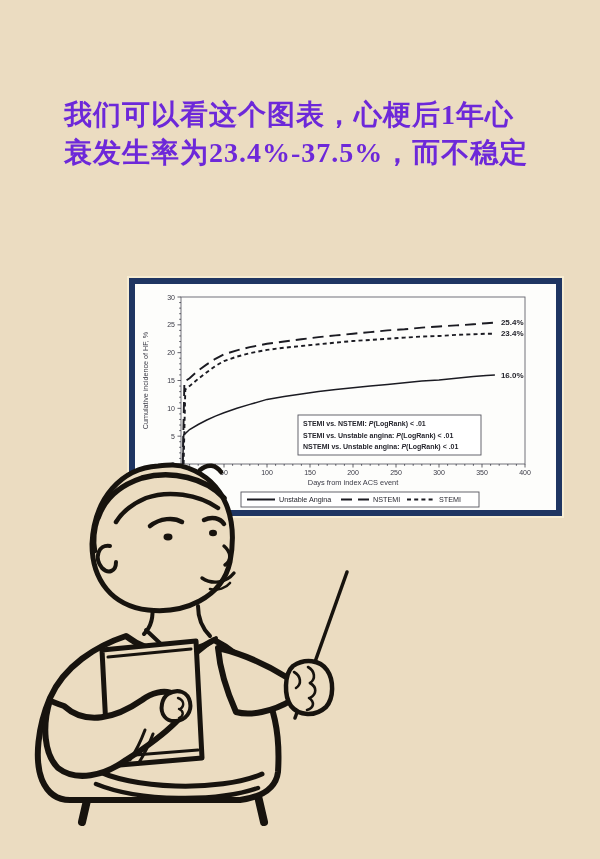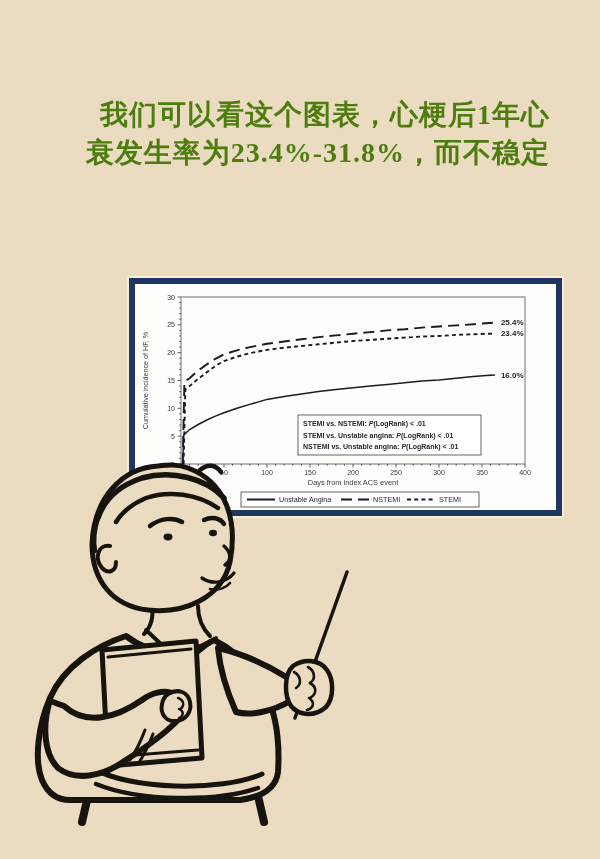--- a/index.html
+++ b/index.html
@@ -4,42 +4,41 @@
 <style>
   html,body{margin:0;padding:0;}
   body{
     width:600px;height:859px;position:relative;overflow:hidden;
     background:#ebdcc1;
     font-family:"Liberation Sans","DejaVu Sans",sans-serif;
   }
   .caption{
     position:absolute;left:64px;top:96px;width:486px;
     font-family:"Liberation Serif","DejaVu Serif",serif;
-    font-weight:bold;color:#4d7c0f;font-size:28px;line-height:38px;
+    font-weight:bold;color:#6d28d9;font-size:28px;line-height:38px;
     letter-spacing:1px;
-    text-align:right;
   }
   .board{
     position:absolute;left:129px;top:278px;width:421px;height:226px;
     background:#fdfdfb;
     border:6px solid #1f3562;
     outline:2px solid #f6ecd3;
   }
   .board svg{display:block;}
   .teacher{
     position:absolute;left:0px;top:455px;width:400px;height:404px;
   }
   .teacher path, .teacher line{vector-effect:none;}
 </style>
 </head>
 <body>
 
 <div class="caption">
   <div>我们可以看这个图表，心梗后1年心</div>
-  <div>衰发生率为23.4%-31.8%，而不稳定</div>
+  <div>衰发生率为23.4%-37.5%，而不稳定</div>
 </div>
 
 <div class="board">
   <svg id="chart-svg" width="421" height="226" viewBox="0 0 421 226">
       <rect x="46" y="13" width="344" height="167" fill="none" stroke="#62626c" stroke-width="0.9"></rect>
       <g stroke="#3a3a45" stroke-width="0.8">
         <line x1="46" y1="180" x2="46" y2="183.5"></line>
         <line x1="54.6" y1="180" x2="54.6" y2="181.8"></line>
         <line x1="63.2" y1="180" x2="63.2" y2="181.8"></line>
         <line x1="71.8" y1="180" x2="71.8" y2="181.8"></line>

